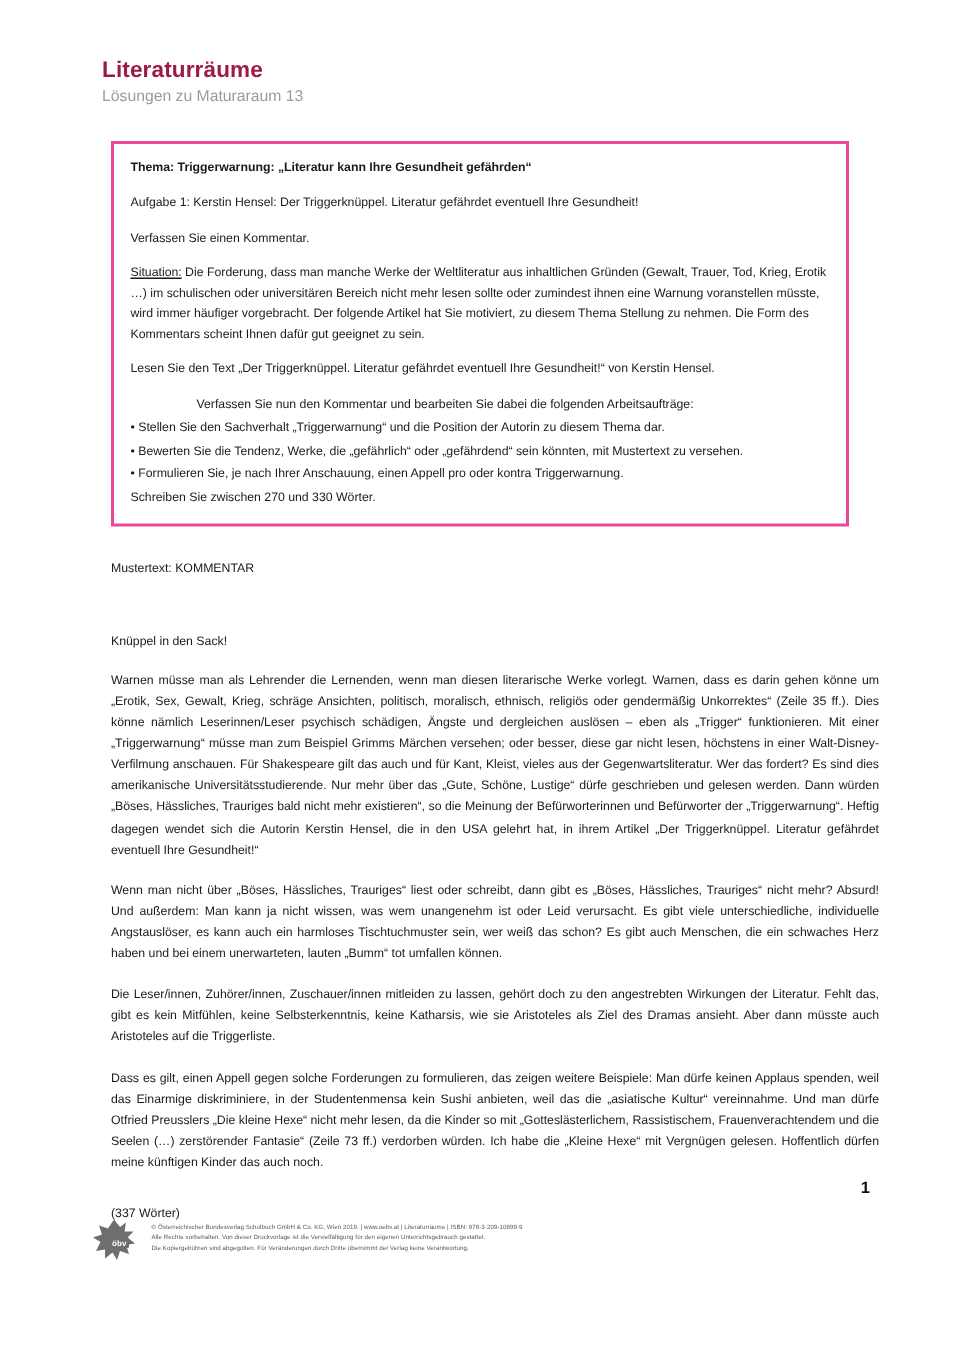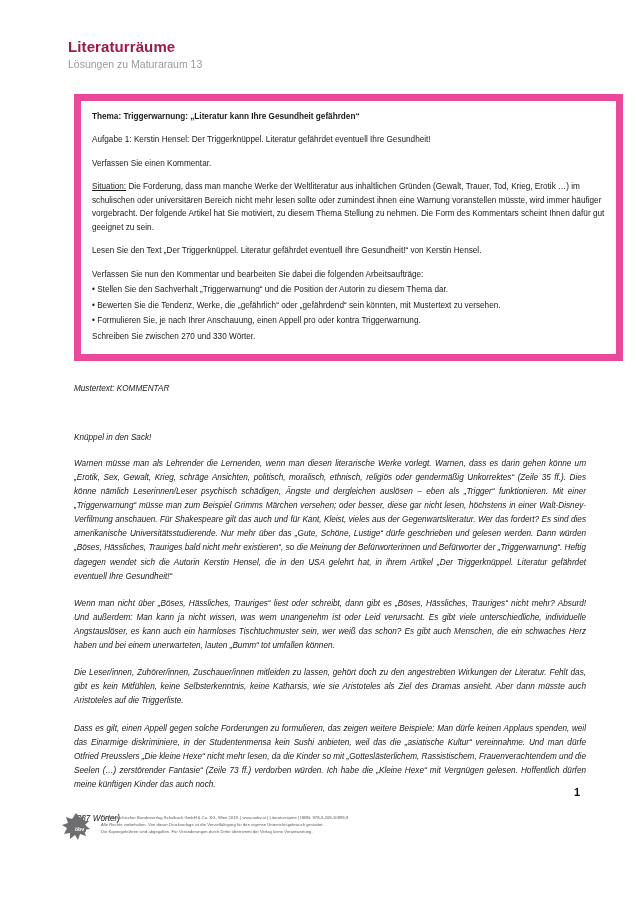--- a/index.html
+++ b/index.html
@@ -32,43 +32,42 @@
     line-height: 1.2;
   }
   .doc-subtitle {
     font-size: 10.5px;
     color: #9b9b9b;
     margin: 0 0 22px 0;
     line-height: 1.3;
   }
   
   .task-box {
-    border: 7px solid #ec4899;
+    border: 2px solid #ec4899;
     box-sizing: border-box;
     padding: 9px 11px 10px 11px;
     margin: 0 0 0 6px;
-    width: 549px;
+    width: 492px;
   }
   .task-box p {
     margin: 0 0 10px 0;
     font-size: 8.2px;
     line-height: 1.65;
     text-align: left;
   }
   .task-box p:last-child { margin-bottom: 0; }
   .task-box .bold { font-weight: bold; }
-  .task-box .tight { margin-bottom: 2px; }
+  .task-box .tight { margin-bottom: 2px; margin-left: 44px; }
   .task-box .bullet { margin-bottom: 2px; }
   .task-box .bullet:last-of-type { margin-bottom: 10px; }
   .uline { text-decoration: underline; }
   
   .body-area {
     margin: 0 0 0 6px;
     width: 512px;
-    font-style: italic;
   }
   .muster {
     font-size: 8.2px;
     line-height: 1.6;
     margin: 21px 0 0 0;
   }
   .lead {
     font-size: 8.2px;
     line-height: 1.6;
     margin: 36px 0 12px 0;

